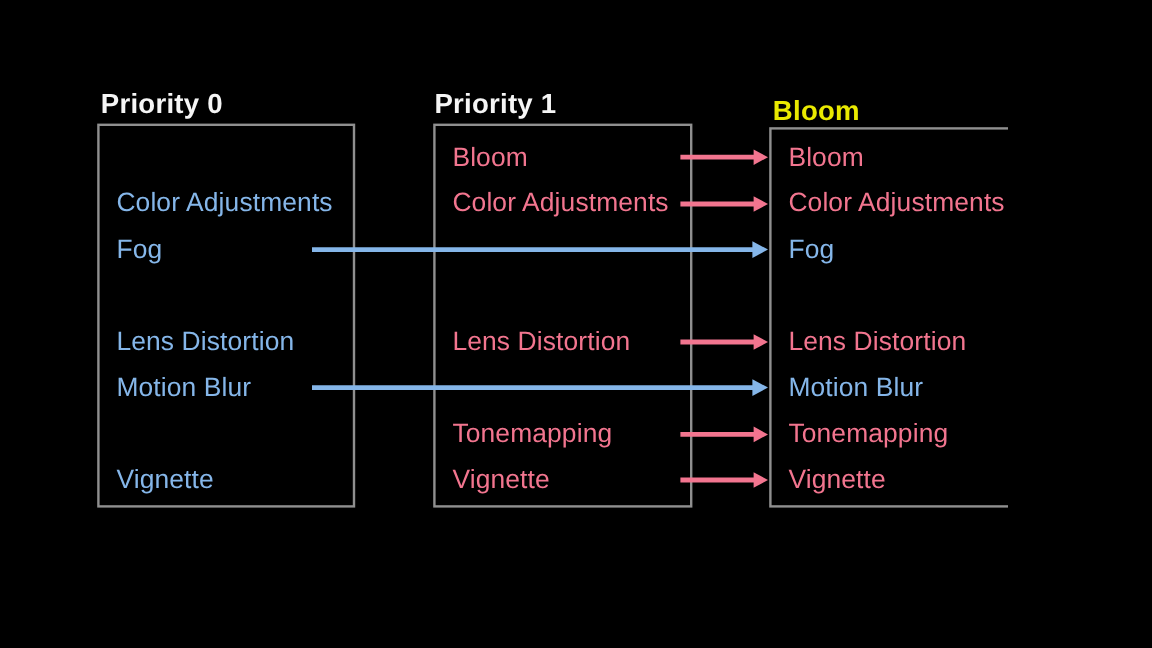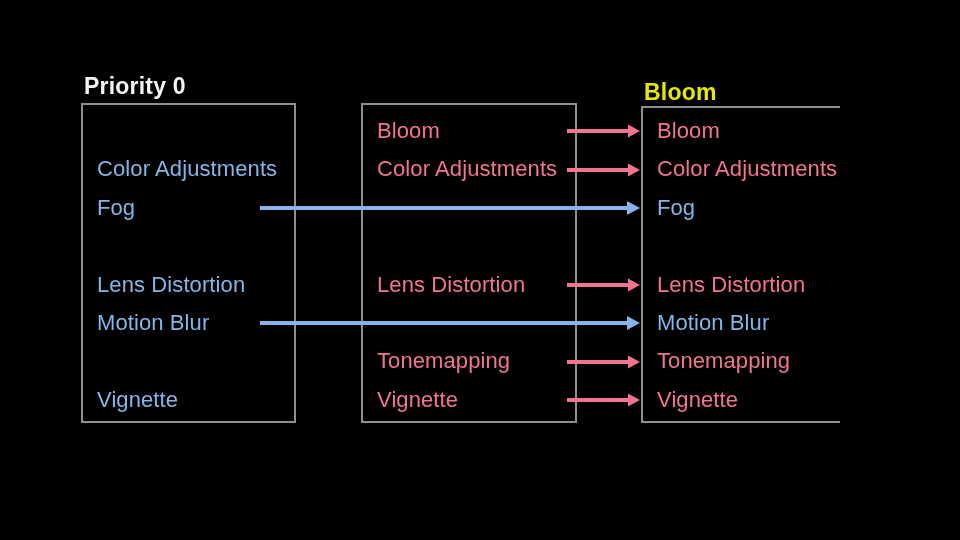--- a/index.html
+++ b/index.html
@@ -71,20 +71,21 @@
     font-weight: bold;
     letter-spacing: -0.3px;
   }
 </style>
 </head>
 <body>
 
 <div class="stage">
 
   <div class="col-title" style="left:84px; top:73px;">Priority 0</div>
+  <div class="col-title" style="left:362px; top:73px;">Priority 1</div>
   <div class="col-title yellow" style="left:644px; top:79px;">Bloom</div>
 
   <div class="box" style="left:81px; top:103px; width:215px; height:320px;">
     <div class="item" style="top:7px;"></div>
     <div class="item c-blue" style="top:45.4px;">Color Adjustments</div>
     <div class="item c-blue" style="top:83.8px;">Fog</div>
     <div class="item" style="top:122.2px;"></div>
     <div class="item c-blue" style="top:160.6px;">Lens Distortion</div>
     <div class="item c-blue" style="top:199px;">Motion Blur</div>
     <div class="item" style="top:237.4px;"></div>

